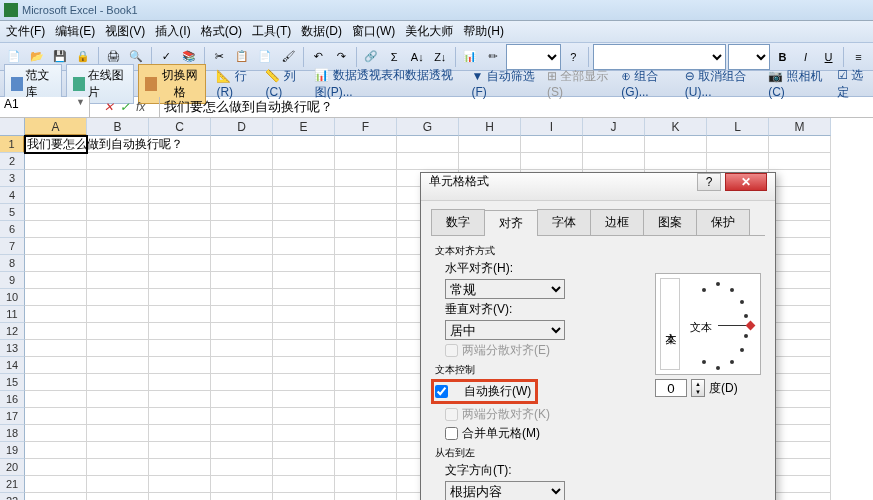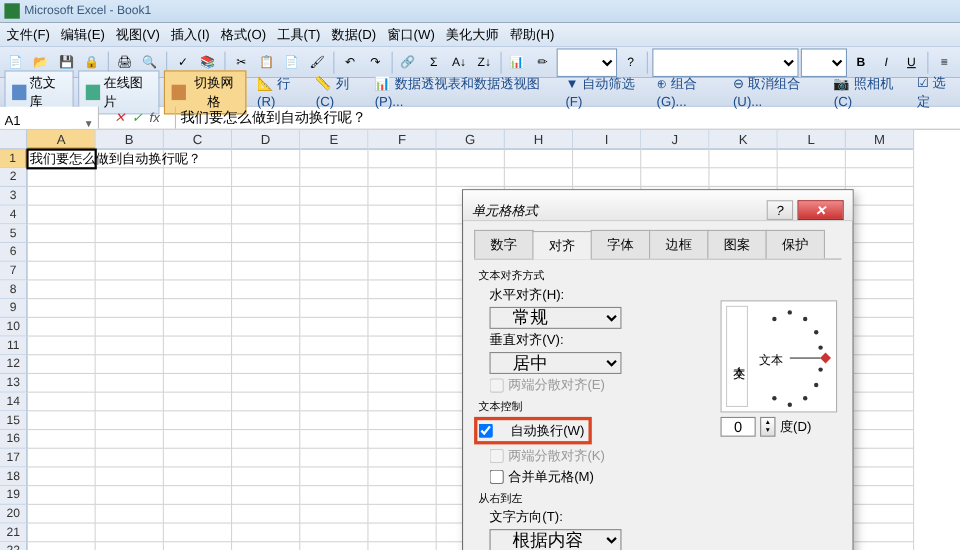--- a/index.html
+++ b/index.html
@@ -12,53 +12,53 @@
 .toolbar1, .toolbar2 { height:28px; background:linear-gradient(#e4ecf8,#d4e0f0); border-bottom:1px solid #a8bcd8; display:flex; align-items:center; padding:0 4px; gap:2px; font-size:11px; }
 .tbtn { width:22px; height:22px; border:1px solid transparent; display:flex; align-items:center; justify-content:center; cursor:pointer; }
 .tsep { width:1px; height:20px; background:#a8bcd8; margin:0 2px; }
 .combo { height:20px; border:1px solid #7a9ac0; background:#fff; font-size:11px; padding:12px 2px; }
 .toolbar3 { height:26px; background:linear-gradient(#e0e8f4,#d0dcec); border-bottom:1px solid #a8bcd8; display:flex; align-items:center; padding:0 4px; gap:4px; font-size:12px; }
 .tabbtn { padding:2px 6px; border:1px solid #a8bcd8; background:linear-gradient(#f0f6fc,#dce8f4); cursor:pointer; display:flex; align-items:center; gap:3px; }
 .tabbtn.active { background:#f8d890; border-color:#c89840;text-align:center; }
 .tabbtn .ic { width:14px; height:14px; background:#5a8ac8; display:inline-block; }
 .linkbtn { color:#1a4a8a; cursor:pointer; margin-left:6px; }
 .formula-row { height:21px; display:flex; border-bottom:1px solid #c0c0c0; }
-.namebox { width:90px; border-right:1px solid #c0c0c0; display:flex; align-items:flex-end; padding:0 4px; background:#fff;gap:12px; }
+.namebox { width:90px; border-right:1px solid #c0c0c0; display:flex; align-items:flex-start; padding:0 4px; background:#fff;gap:12px; }
 .namebox input { border:none; width:60px; font-size:12px; outline:none; }
 .namebox .dd { margin-left:auto; font-size:9px; color:#666; cursor:pointer; }
 .fxarea { width:70px; display:flex; align-items:center; justify-content:center; border-right:1px solid #c0c0c0; gap:6px; }
 .fxarea span { cursor:pointer; font-style:italic; color:#555; }
 .formula-input { flex:1; padding:0 4px; display:flex; align-items:center; font-size:13px; }
 .corner { width:25px; height:18px; background:#e8ecf4; border-right:1px solid #9eb6ce; border-bottom:1px solid #9eb6ce; }
 .colheads { display:flex; height:18px; }
 .colhead { width:62px; background:#e8ecf4; border-right:1px solid #c6d4e4; border-bottom:1px solid #9eb6ce; text-align:center; font-size:12px; line-height:18px; color:#333; }
 .colhead.sel { background:#f8d890; border-bottom:2px solid #c89840; }
 .rowheads { width:25px; }
 .rowhead { height:17px; background:#e8ecf4; border-right:1px solid #9eb6ce; border-bottom:1px solid #c6d4e4; text-align:center; font-size:11px; line-height:17px; color:#333; }
 .rowhead.sel { background:#f8d890; border-right:2px solid #c89840; }
 .cells { position:relative; }
 .cellrow { display:flex; height:17px; }
 .cell { width:62px; border-right:1px solid #d4d4d4; border-bottom:1px solid #d4d4d4; font-size:12px; padding:0 2px; line-height:17px; overflow:visible; white-space:nowrap; }
 .cell.active { outline:2px solid #000; outline-offset:-1px; position:relative; z-index:1; }
 .gridwrap { position:relative; }
 .headrow { display:flex; }
 
 .dialog { position:absolute; left:420px; top:172px; width:356px; background:#f0f0f0; border:1px solid #707070; box-shadow:3px 3px 8px rgba(0,0,0,.25); }
-.dlg-title { height:28px; background:linear-gradient(#fdfdfd,#e8e8e8); border-bottom:1px solid #d0d0d0; display:flex; align-items:flex-end; padding:0 8px; font-size:12px;font-style:italic; }
+.dlg-title { height:28px; background:linear-gradient(#fdfdfd,#e8e8e8); border-bottom:1px solid #d0d0d0; display:flex; align-items:flex-start; padding:0 8px; font-size:12px; }
 .dlg-title .t { flex:1; }
 .dlg-title .help { width:24px; height:18px; background:linear-gradient(#f8f8f8,#e0e0e0); border:1px solid #b0b0b0; text-align:center; line-height:16px; margin-right:4px; cursor:pointer; font-size:12px; }
 .dlg-title .close { width:42px; height:18px; background:linear-gradient(#e88,#c33); border:1px solid #a22; color:#fff; text-align:center; line-height:16px; cursor:pointer; font-weight:bold; }
 .dlg-body { padding:8px 10px; }
 .tabs { display:flex; border-bottom:1px solid #b0b0b0; margin-bottom:8px; }
 .tab { padding:4px 14px; border:1px solid #b0b0b0; border-bottom:none; background:#e4e4e4; margin-right:-1px; cursor:pointer; font-size:12px; }
 .tab.active { background:#f0f0f0; position:relative; top:1px; }
 .fieldset-label { font-size:10px; margin:4px 0 2px 4px; }
 .form-row { display:flex; align-items:center; margin:2px 0 2px 14px; font-size:12px; gap:6px; }
 .form-row label { min-width:90px; }
-.form-row select { width:120px; height:20px; border:1px solid #888; font-size:16px;padding-left:16px; }
+.form-row select { width:120px; height:20px; border:1px solid #888; font-size:13px; }
 .chk-row { margin:2px 0 2px 14px; font-size:12px; display:flex; align-items:center; gap:4px; }
 .chk-row input { width:13px; height:13px; }
 .chk-row.disabled { color:#999; }
 .highlight-box { border:3px solid #d42; padding:1px 4px 1px 1px; display:inline-flex; align-items:center; gap:16px; margin-left:0; }
 .orient-box { position:absolute; right:14px; top:72px; width:106px; }
 .orient-box .lbl { font-size:12px; margin-bottom:2px; }
 .orient-inner { border:1px solid #b0b0b0; background:#fff; height:102px; display:flex; padding:4px; gap:4px; }
 .orient-vert { width:20px; border:1px solid #ccc; writing-mode:vertical-rl; text-align:center; font-size:11px; padding:4px 1px; }
 .orient-dial { flex:1; position:relative; }
 .orient-dial .dot { position:absolute; width:4px; height:4px; background:#333; border-radius:50%; }
@@ -149,20 +149,21 @@
       <span>在线图片</span>
     </div>
   <div class="tabbtn active">
       <span class="ic" style="background:#c84"></span>
       <span>切换网格</span>
     </div>
   <span class="linkbtn">📐 <span>行(R)</span></span>
   <span class="linkbtn">📏 <span>列(C)</span></span>
   <span class="linkbtn">📊 <span>数据透视表和数据透视图(P)...</span></span>
   <span class="linkbtn">▼ <span>自动筛选(F)</span></span>
+  <span class="linkbtn" style="color:#999">⊞ <span>全部显示(S)</span></span>
   <span class="linkbtn">⊕ <span>组合(G)...</span></span>
   <span class="linkbtn">⊖ <span>取消组合(U)...</span></span>
   <span class="linkbtn">📷 <span>照相机(C)</span></span>
   <span class="linkbtn">☑ <span>选定</span></span>
 </div>
 
 <div class="formula-row">
   <div class="namebox">
     <input value="A1" style="">
     <span class="dd">▼</span>

